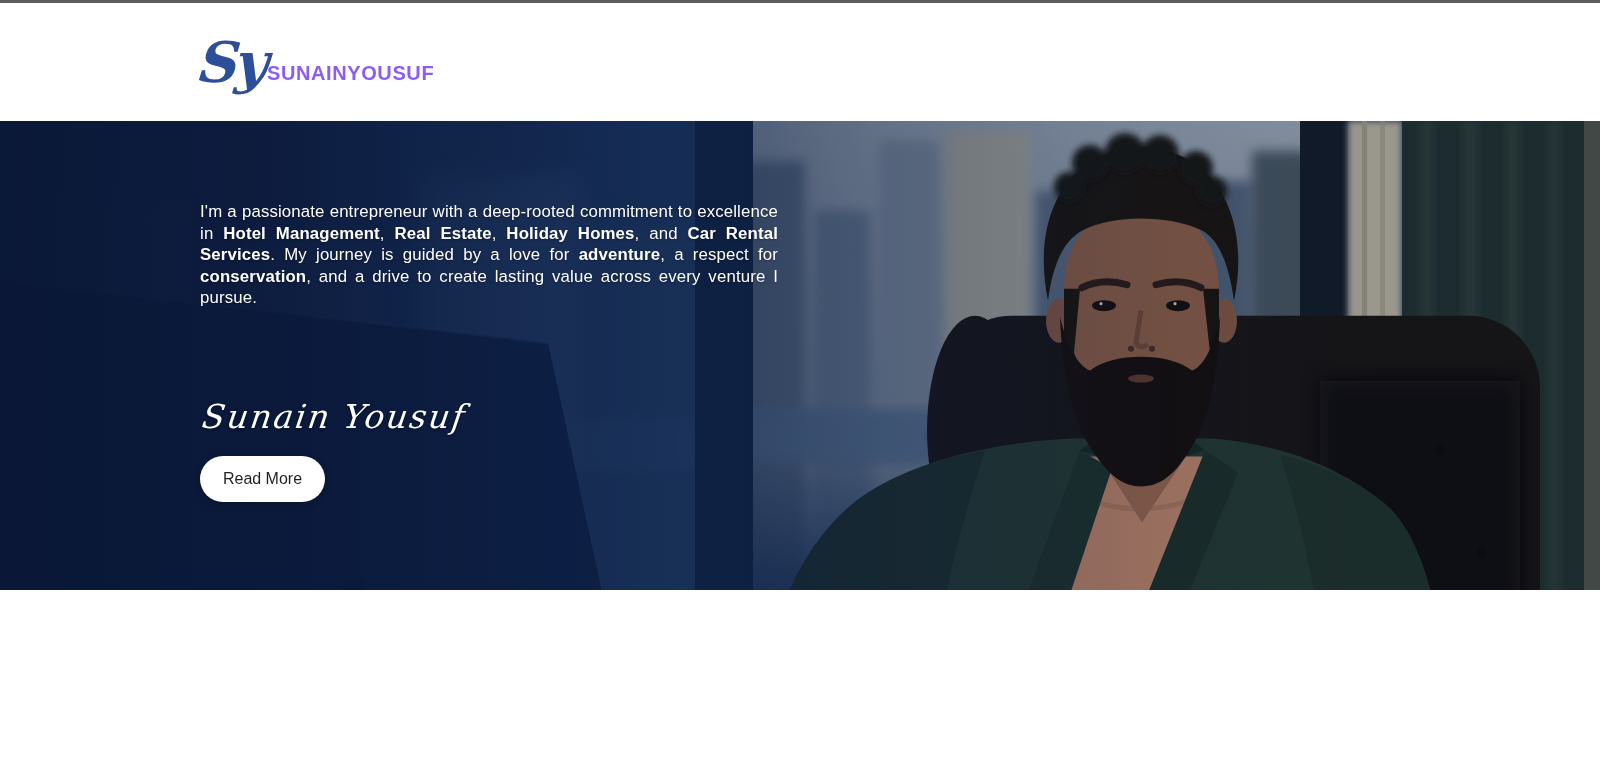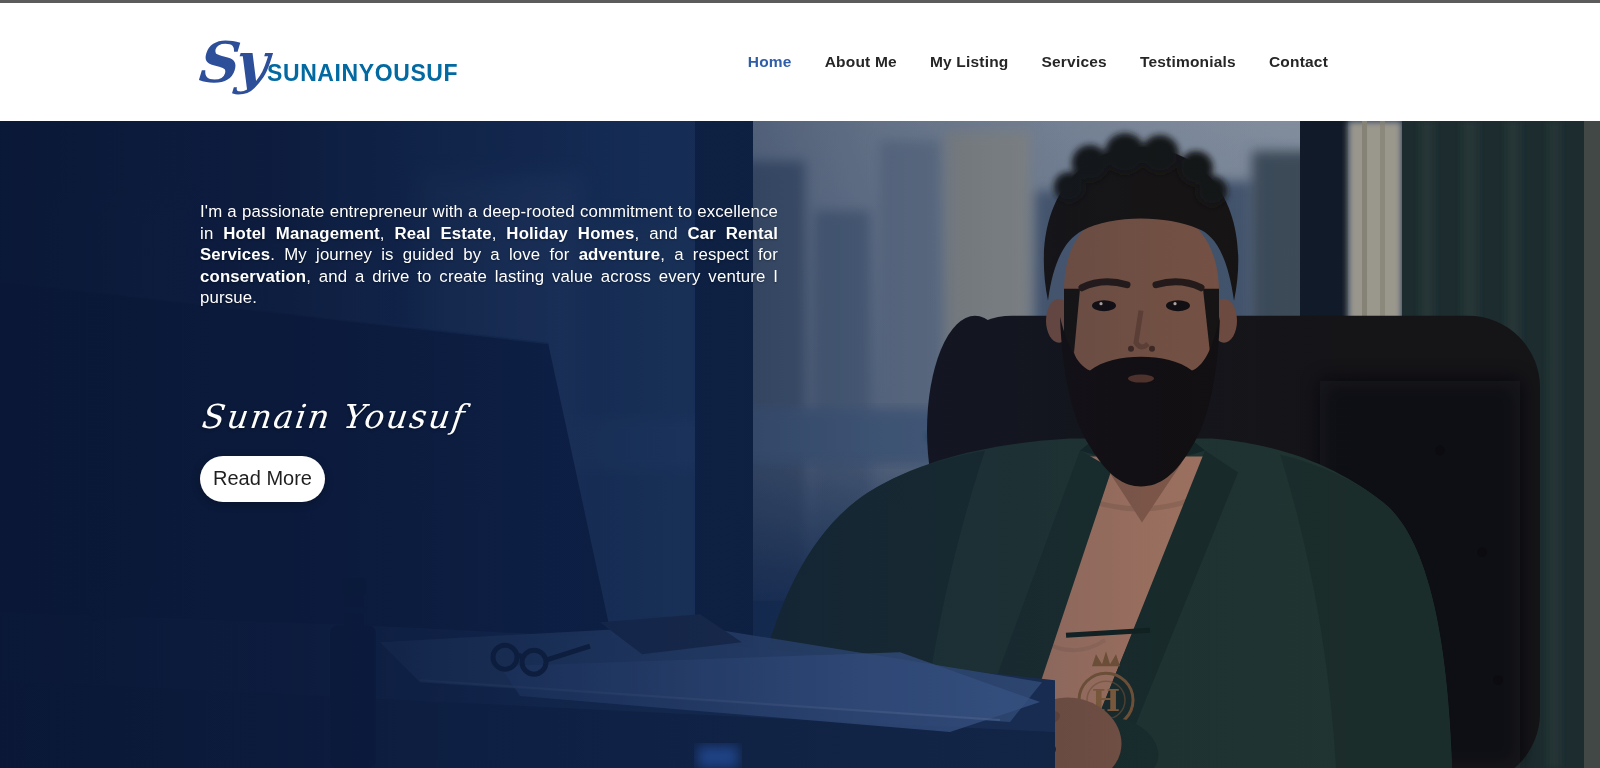--- a/index.html
+++ b/index.html
@@ -15,74 +15,66 @@
     display:flex; align-items:center; justify-content:space-between;
     padding-left:200px; padding-right:272px;
   }
   .logo { display:flex; align-items:center; cursor:pointer; }
   .logo-monogram {
     font-family:"DejaVu Serif", serif; font-style:italic; font-weight:bold;
     font-size:56px; line-height:1; color:#2d4f9a; letter-spacing:-4px;
     transform:skewX(-6deg); margin-right:2px;
   }
   .logo-wordmark {
-    font-size:23px; font-weight:bold; color:#0369a1; letter-spacing:.6px;
+    font-size:20px; font-weight:bold; color:#8b5cf6; letter-spacing:.6px;
     margin-top:22px;
   }
   .main-nav { display:flex; align-items:center; gap:33px; }
   .nav-link {
     font-size:15.5px; font-weight:600; color:#262626; text-decoration:none;
     letter-spacing:.2px; cursor:pointer;
   }
   .nav-link.active { color:#2f5da8; }
 
   
-  .hero { position:relative; width:1600px; height:647px; overflow:hidden; background:#13294d; }
+  .hero { position:relative; width:1600px; height:469px; overflow:hidden; background:#13294d; }
   .hero-bg { position:absolute; inset:0; width:1600px; height:647px; display:block; }
 
   .hero-content { position:absolute; left:200px; top:80px; width:578px; color:#ffffff; }
   .hero-content p {
     font-size:16.8px; line-height:21.5px; text-align:justify;
     text-shadow:0 1px 2px rgba(0,0,0,.35); letter-spacing:.15px;
   }
   .hero-content p + p { margin-top:16px; }
   .hero-content b { font-weight:700; }
 
   .signature {
     margin-top:88px; font-family:"DejaVu Serif", serif; font-style:italic;
     font-size:33px; letter-spacing:2px; color:#ffffff;
     text-shadow:0 1px 3px rgba(0,0,0,.4); transform:skewX(-8deg);
     transform-origin:left bottom; width:max-content;
   }
   .read-more-btn {
     margin-top:20px; display:flex; align-items:center; justify-content:center;
     width:125px; height:46px; border:none; border-radius:23px;
-    background:#ffffff; color:#1f1f1f; font-size:20px; font-weight:500;
+    background:#ffffff; color:#1f1f1f; font-size:16px; font-weight:500;
     font-family:"Liberation Sans", sans-serif; cursor:pointer;
     box-shadow:0 2px 8px rgba(0,0,0,.25);
   }
 </style>
 </head>
 <body>
 
 <div class="top-bar"></div>
 
 <header class="site-header">
   <div class="logo">
     <span class="logo-monogram">Sy</span>
     <span class="logo-wordmark">SUNAINYOUSUF</span>
   </div>
-  <nav class="main-nav">
-    <a class="nav-link active">Home</a>
-    <a class="nav-link">About Me</a>
-    <a class="nav-link">My Listing</a>
-    <a class="nav-link">Services</a>
-    <a class="nav-link">Testimonials</a>
-    <a class="nav-link">Contact</a>
-  </nav>
 </header>
 
 <section class="hero">
 
   <svg class="hero-bg" viewBox="0 0 1600 648" preserveAspectRatio="none" aria-hidden="true">
     <defs>
       <filter id="b3">
           <feGaussianBlur stdDeviation="3"></feGaussianBlur>
         </filter>
       <filter id="b6">

